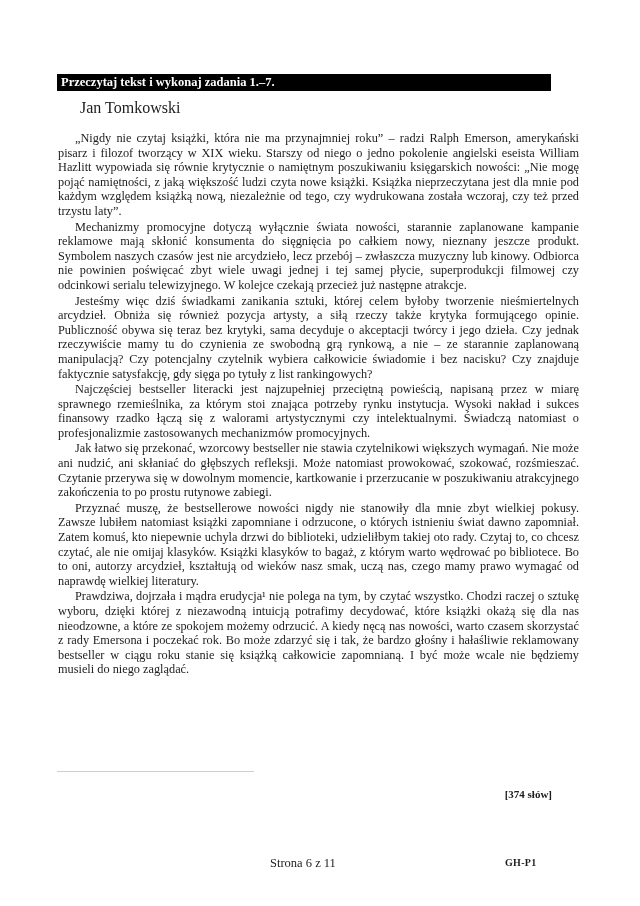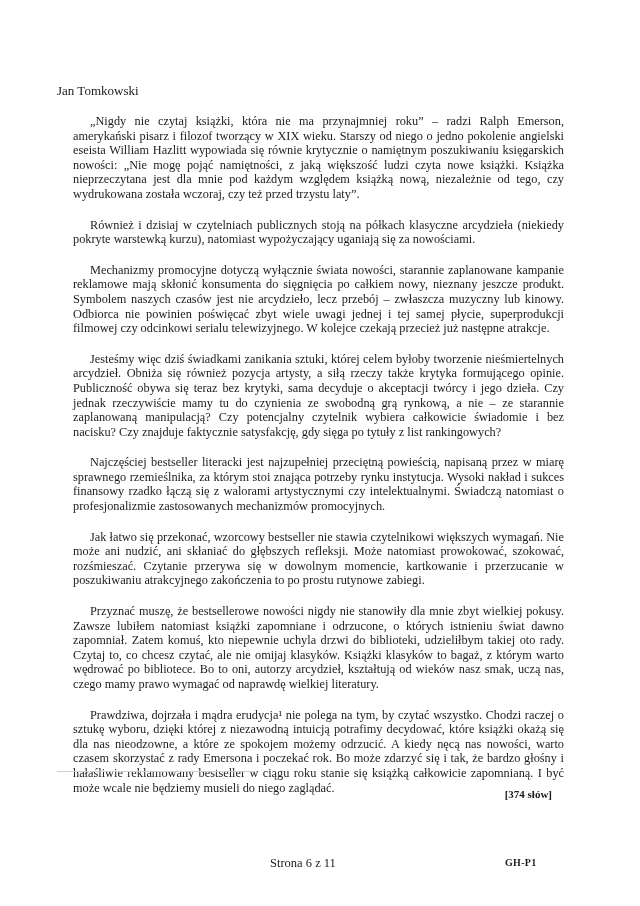--- a/index.html
+++ b/index.html
@@ -23,39 +23,40 @@
     width: 494px;
     background: #000000;
     color: #ffffff;
     font-weight: bold;
     font-size: 12.5px;
     line-height: 16px;
     padding: 0 0 1px 4px;
   }
   .author {
     margin-top: 9px;
-    font-size: 13px;
+    font-size: 16px;
     line-height: 15px;
+    margin-left: 23px;
   }
   .title {
     margin-top: 1px;
     font-size: 13.5px;
     font-weight: bold;
     font-variant: small-caps;
     letter-spacing: 0.2px;
     line-height: 14px;
   }
   .body-text {
     margin-top: 16px;
     font-size: 12.3px;
     line-height: 14.6px;
     text-align: justify;
   }
   .body-text p {
-    margin: 16px;
+    margin: 1px;
     text-indent: 17px;
   }
   .footnote-sep {
     position: absolute;
     left: 0;
     top: 697px;
     width: 197px;
     border-top: 1px solid #cfcfcf;
   }
   .footnote {
@@ -90,27 +91,27 @@
     font-weight: bold;
     letter-spacing: 0.3px;
   }
 </style>
 </head>
 <body>
 
 <div class="page">
   <div class="content">
 
+    <div class="banner">Przeczytaj tekst i wykonaj zadania 1.–7.</div>
 
     <div class="author">Jan Tomkowski</div>
 
 
     <div class="body-text">
       <p>„Nigdy nie czytaj książki, która nie ma przynajmniej roku” – radzi Ralph Emerson, amerykański pisarz i filozof tworzący w XIX wieku. Starszy od niego o jedno pokolenie angielski eseista William Hazlitt wypowiada się równie krytycznie o namiętnym poszukiwaniu księgarskich nowości: „Nie mogę pojąć namiętności, z jaką większość ludzi czyta nowe książki. Książka nieprzeczytana jest dla mnie pod każdym względem książką nową, niezależnie od tego, czy wydrukowana została wczoraj, czy też przed trzystu laty”.</p>
-      <p>Również i dzisiaj w czytelniach publicznych stoją na półkach klasyczne arcydzieła (niekiedy pokryte warstewką kurzu), natomiast wypożyczający uganiają się za nowościami.</p>
       <p>Mechanizmy promocyjne dotyczą wyłącznie świata nowości, starannie zaplanowane kampanie reklamowe mają skłonić konsumenta do sięgnięcia po całkiem nowy, nieznany jeszcze produkt. Symbolem naszych czasów jest nie arcydzieło, lecz przebój – zwłaszcza muzyczny lub kinowy. Odbiorca nie powinien poświęcać zbyt wiele uwagi jednej i tej samej płycie, superprodukcji filmowej czy odcinkowi serialu telewizyjnego. W kolejce czekają przecież już następne atrakcje.</p>
       <p>Jesteśmy więc dziś świadkami zanikania sztuki, której celem byłoby tworzenie nieśmiertelnych arcydzieł. Obniża się również pozycja artysty, a siłą rzeczy także krytyka formującego opinie. Publiczność obywa się teraz bez krytyki, sama decyduje o akceptacji twórcy i jego dzieła. Czy jednak rzeczywiście mamy tu do czynienia ze swobodną grą rynkową, a nie – ze starannie zaplanowaną manipulacją? Czy potencjalny czytelnik wybiera całkowicie świadomie i bez nacisku? Czy znajduje faktycznie satysfakcję, gdy sięga po tytuły z list rankingowych?</p>
       <p>Najczęściej bestseller literacki jest najzupełniej przeciętną powieścią, napisaną przez w miarę sprawnego rzemieślnika, za którym stoi znająca potrzeby rynku instytucja. Wysoki nakład i sukces finansowy rzadko łączą się z walorami artystycznymi czy intelektualnymi. Świadczą natomiast o profesjonalizmie zastosowanych mechanizmów promocyjnych.</p>
       <p>Jak łatwo się przekonać, wzorcowy bestseller nie stawia czytelnikowi większych wymagań. Nie może ani nudzić, ani skłaniać do głębszych refleksji. Może natomiast prowokować, szokować, rozśmieszać. Czytanie przerywa się w dowolnym momencie, kartkowanie i przerzucanie w poszukiwaniu atrakcyjnego zakończenia to po prostu rutynowe zabiegi.</p>
       <p>Przyznać muszę, że bestsellerowe nowości nigdy nie stanowiły dla mnie zbyt wielkiej pokusy. Zawsze lubiłem natomiast książki zapomniane i odrzucone, o których istnieniu świat dawno zapomniał. Zatem komuś, kto niepewnie uchyla drzwi do biblioteki, udzieliłbym takiej oto rady. Czytaj to, co chcesz czytać, ale nie omijaj klasyków. Książki klasyków to bagaż, z którym warto wędrować po bibliotece. Bo to oni, autorzy arcydzieł, kształtują od wieków nasz smak, uczą nas, czego mamy prawo wymagać od naprawdę wielkiej literatury.</p>
       <p>Prawdziwa, dojrzała i mądra erudycja¹ nie polega na tym, by czytać wszystko. Chodzi raczej o sztukę wyboru, dzięki której z niezawodną intuicją potrafimy decydować, które książki okażą się dla nas nieodzowne, a które ze spokojem możemy odrzucić. A kiedy nęcą nas nowości, warto czasem skorzystać z rady Emersona i poczekać rok. Bo może zdarzyć się i tak, że bardzo głośny i hałaśliwie reklamowany bestseller w ciągu roku stanie się książką całkowicie zapomnianą. I być może wcale nie będziemy musieli do niego zaglądać.</p>
     </div>
 
     <div class="footnote-sep"></div>
 

